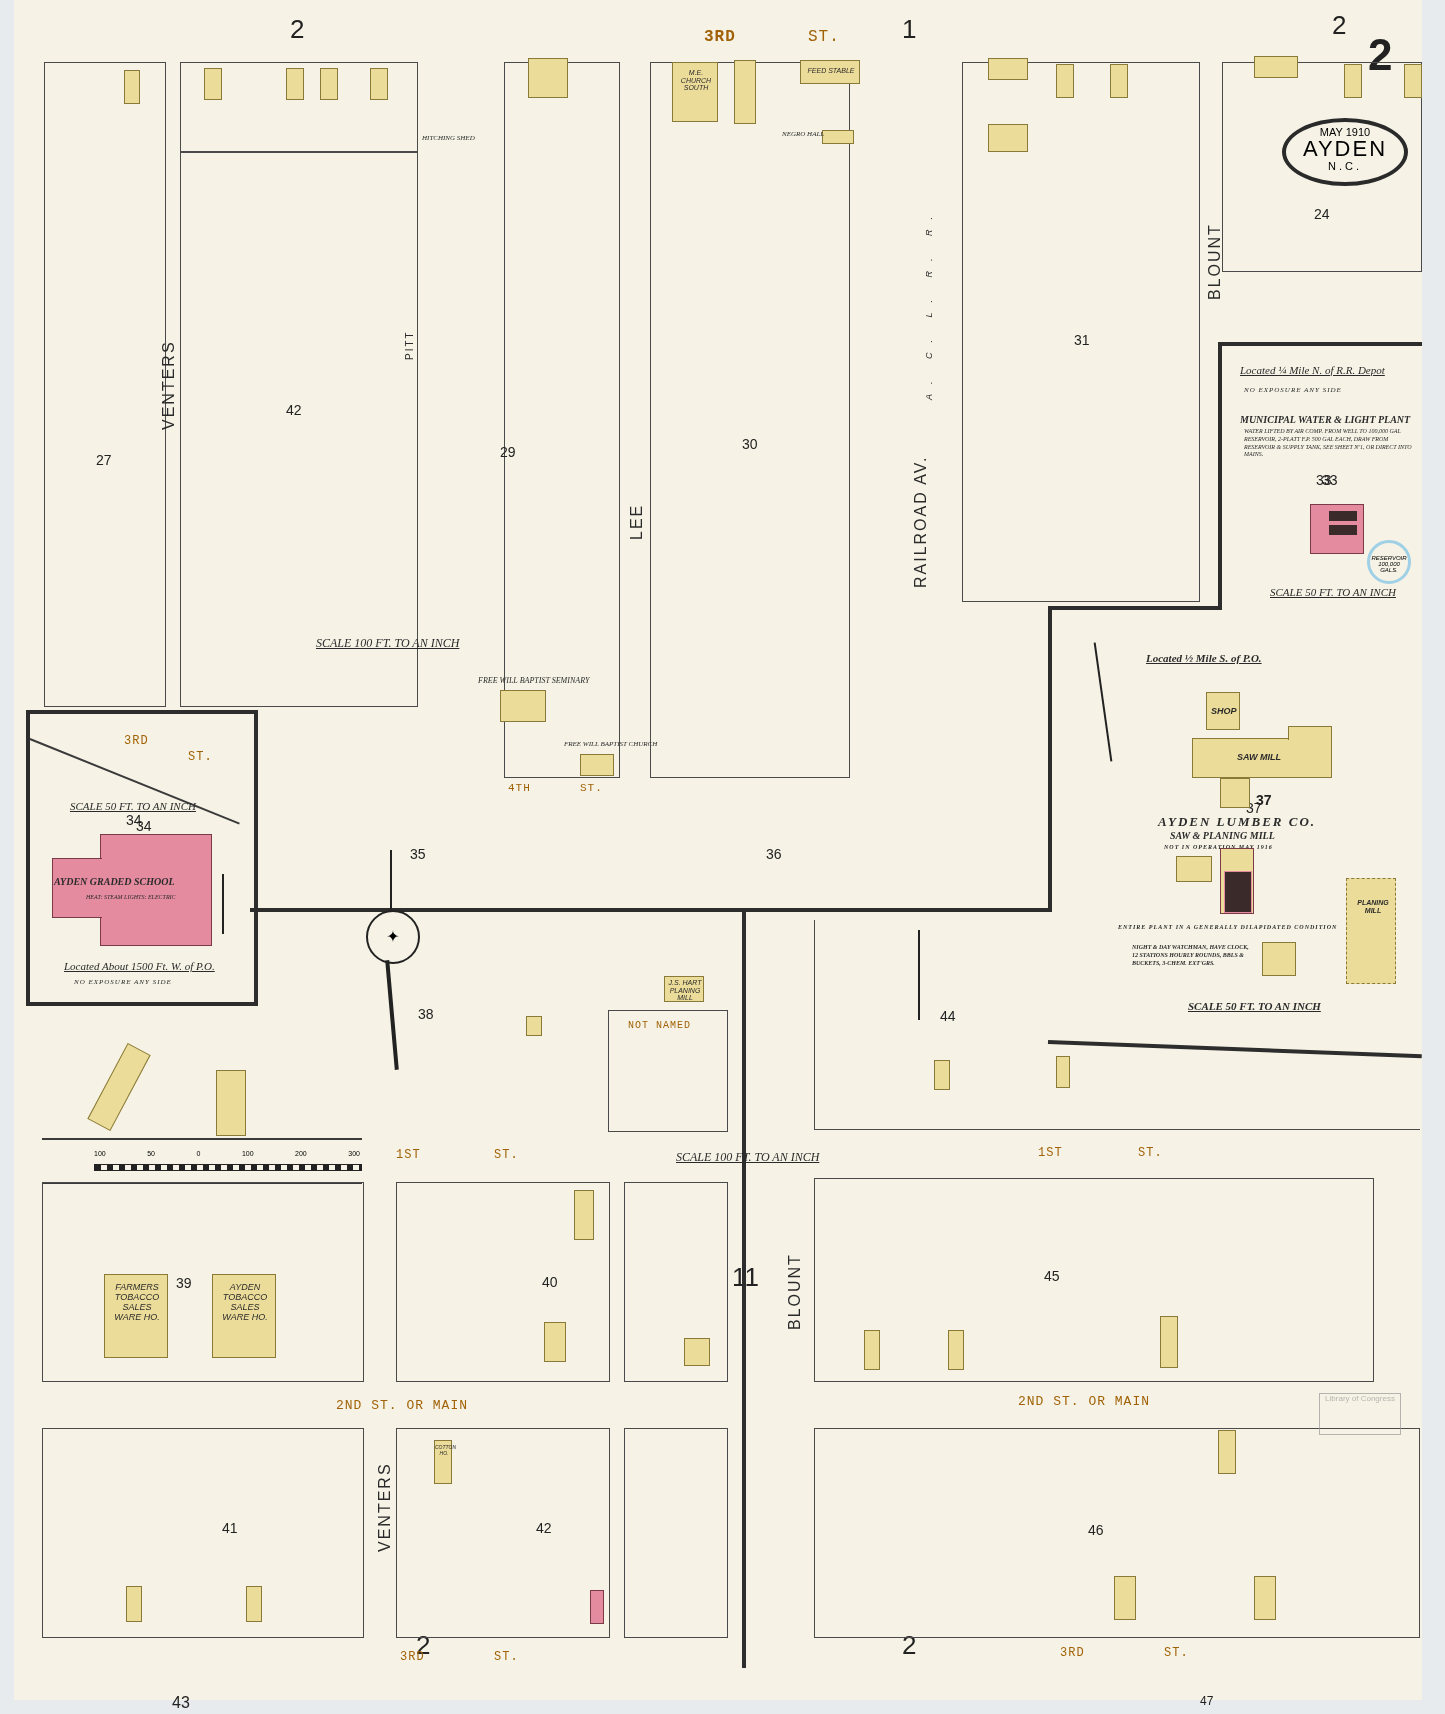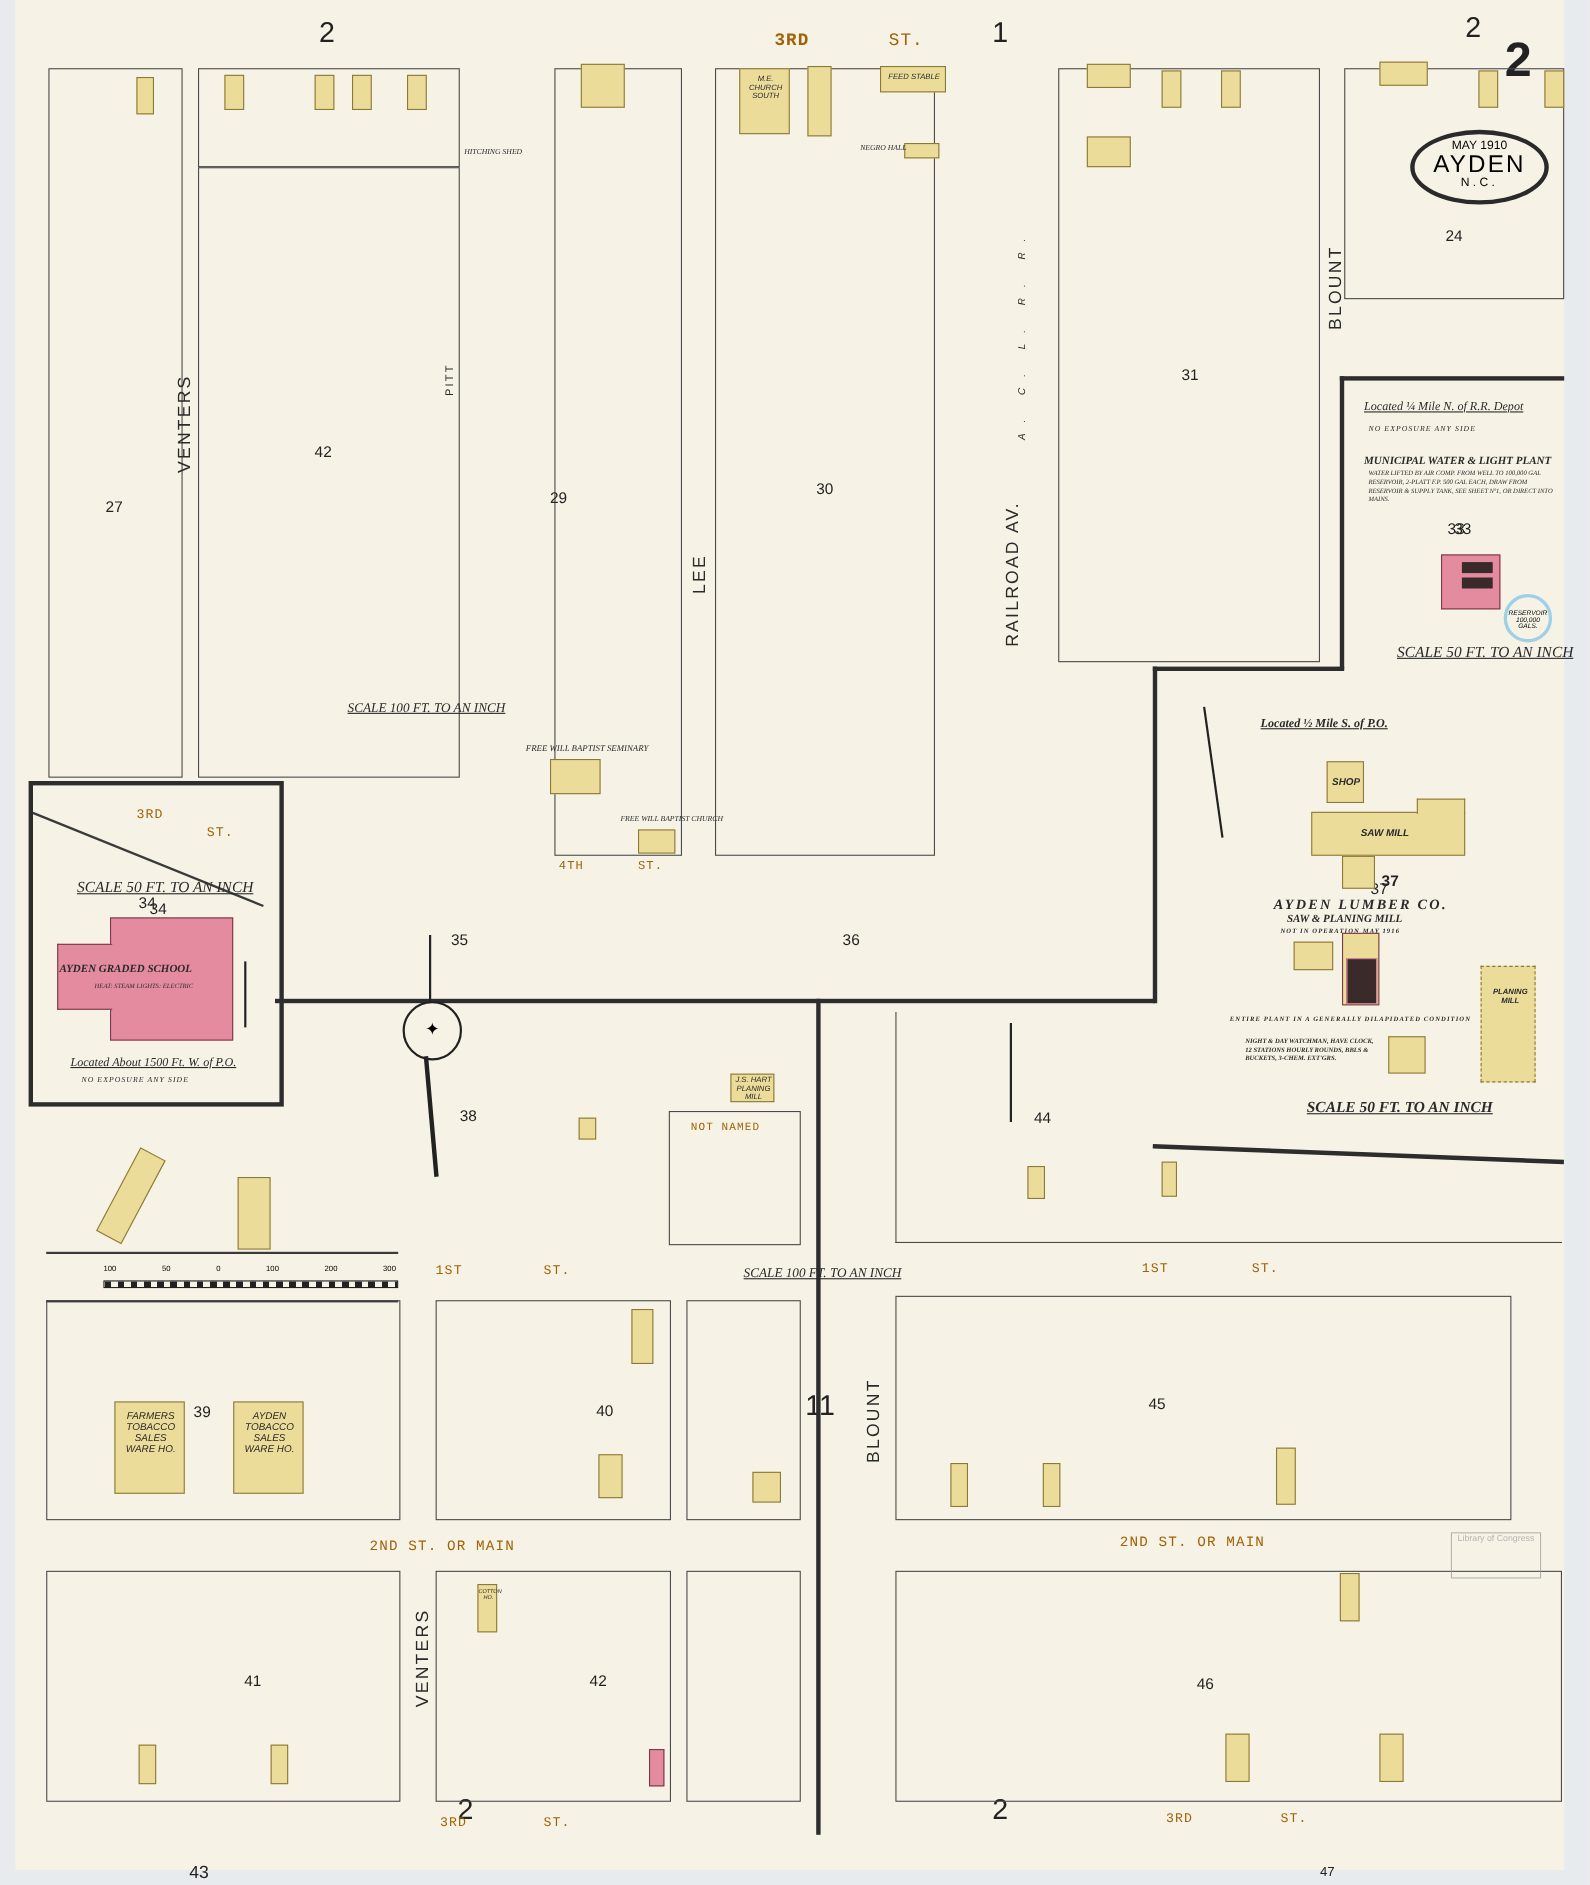--- a/index.html
+++ b/index.html
@@ -10,21 +10,21 @@
   .thick{position:absolute;background:#2d2d2d;}
   .blk{position:absolute;border:1.5px solid #4a4a4a;box-sizing:border-box;}
   .bld{position:absolute;background:#ecdc9a;border:1px solid #8a7a3a;box-sizing:border-box;}
   .bld.x{background:#ecdc9a linear-gradient(45deg,transparent 48%,#6a5a2a 49%,#6a5a2a 51%,transparent 52%),linear-gradient(-45deg,transparent 48%,#6a5a2a 49%,#6a5a2a 51%,transparent 52%);}
   .bld.pink{background:#e58ba0;border-color:#7a3a4a;}
   .street{position:absolute;font-family:Liberation Mono, monospace;font-size:16px;color:#a16207;letter-spacing:1px;}
   .vstreet{position:absolute;font-size:16px;color:#2a2a2a;letter-spacing:2px;transform:rotate(-90deg);transform-origin:left top;white-space:nowrap;}
   .blocknum{position:absolute;font-size:14px;color:#222;}
   .sheetnum{position:absolute;font-size:26px;color:#222;}
   .italic{position:absolute;font-family:"Liberation Serif",serif;font-style:italic;color:#2a2a2a;white-space:nowrap;}
-  .scale{font-size:14px;text-decoration:underline;}
+  .scale{font-size:11px;text-decoration:underline;}
   .label{position:absolute;font-size:9px;color:#2a2a2a;text-align:center;font-style:italic;line-height:1.1;}
   .inset{position:absolute;border:4px solid #2d2d2d;box-sizing:border-box;}
   .titleoval{position:absolute;left:1268px;top:118px;width:126px;height:68px;border:4px solid #2a2a2a;border-radius:50%;box-sizing:border-box;text-align:center;}
   .titleoval .d{font-size:11px;margin-top:4px;}
   .titleoval .t{font-size:22px;letter-spacing:2px;line-height:22px;}
   .titleoval .s{font-size:11px;letter-spacing:3px;}
   .north{position:absolute;width:2px;background:#222;}
   .reservoir{position:absolute;left:1353px;top:540px;width:44px;height:44px;border-radius:50%;border:3px solid #9fd0e6;background:#f6f3e6;box-sizing:border-box;font-size:6px;text-align:center;padding-top:12px;font-style:italic;}
   .stamp{position:absolute;left:1305px;top:1393px;width:80px;height:40px;border:1px solid #999;color:#999;font-size:8px;text-align:center;opacity:.7;}
 </style>

